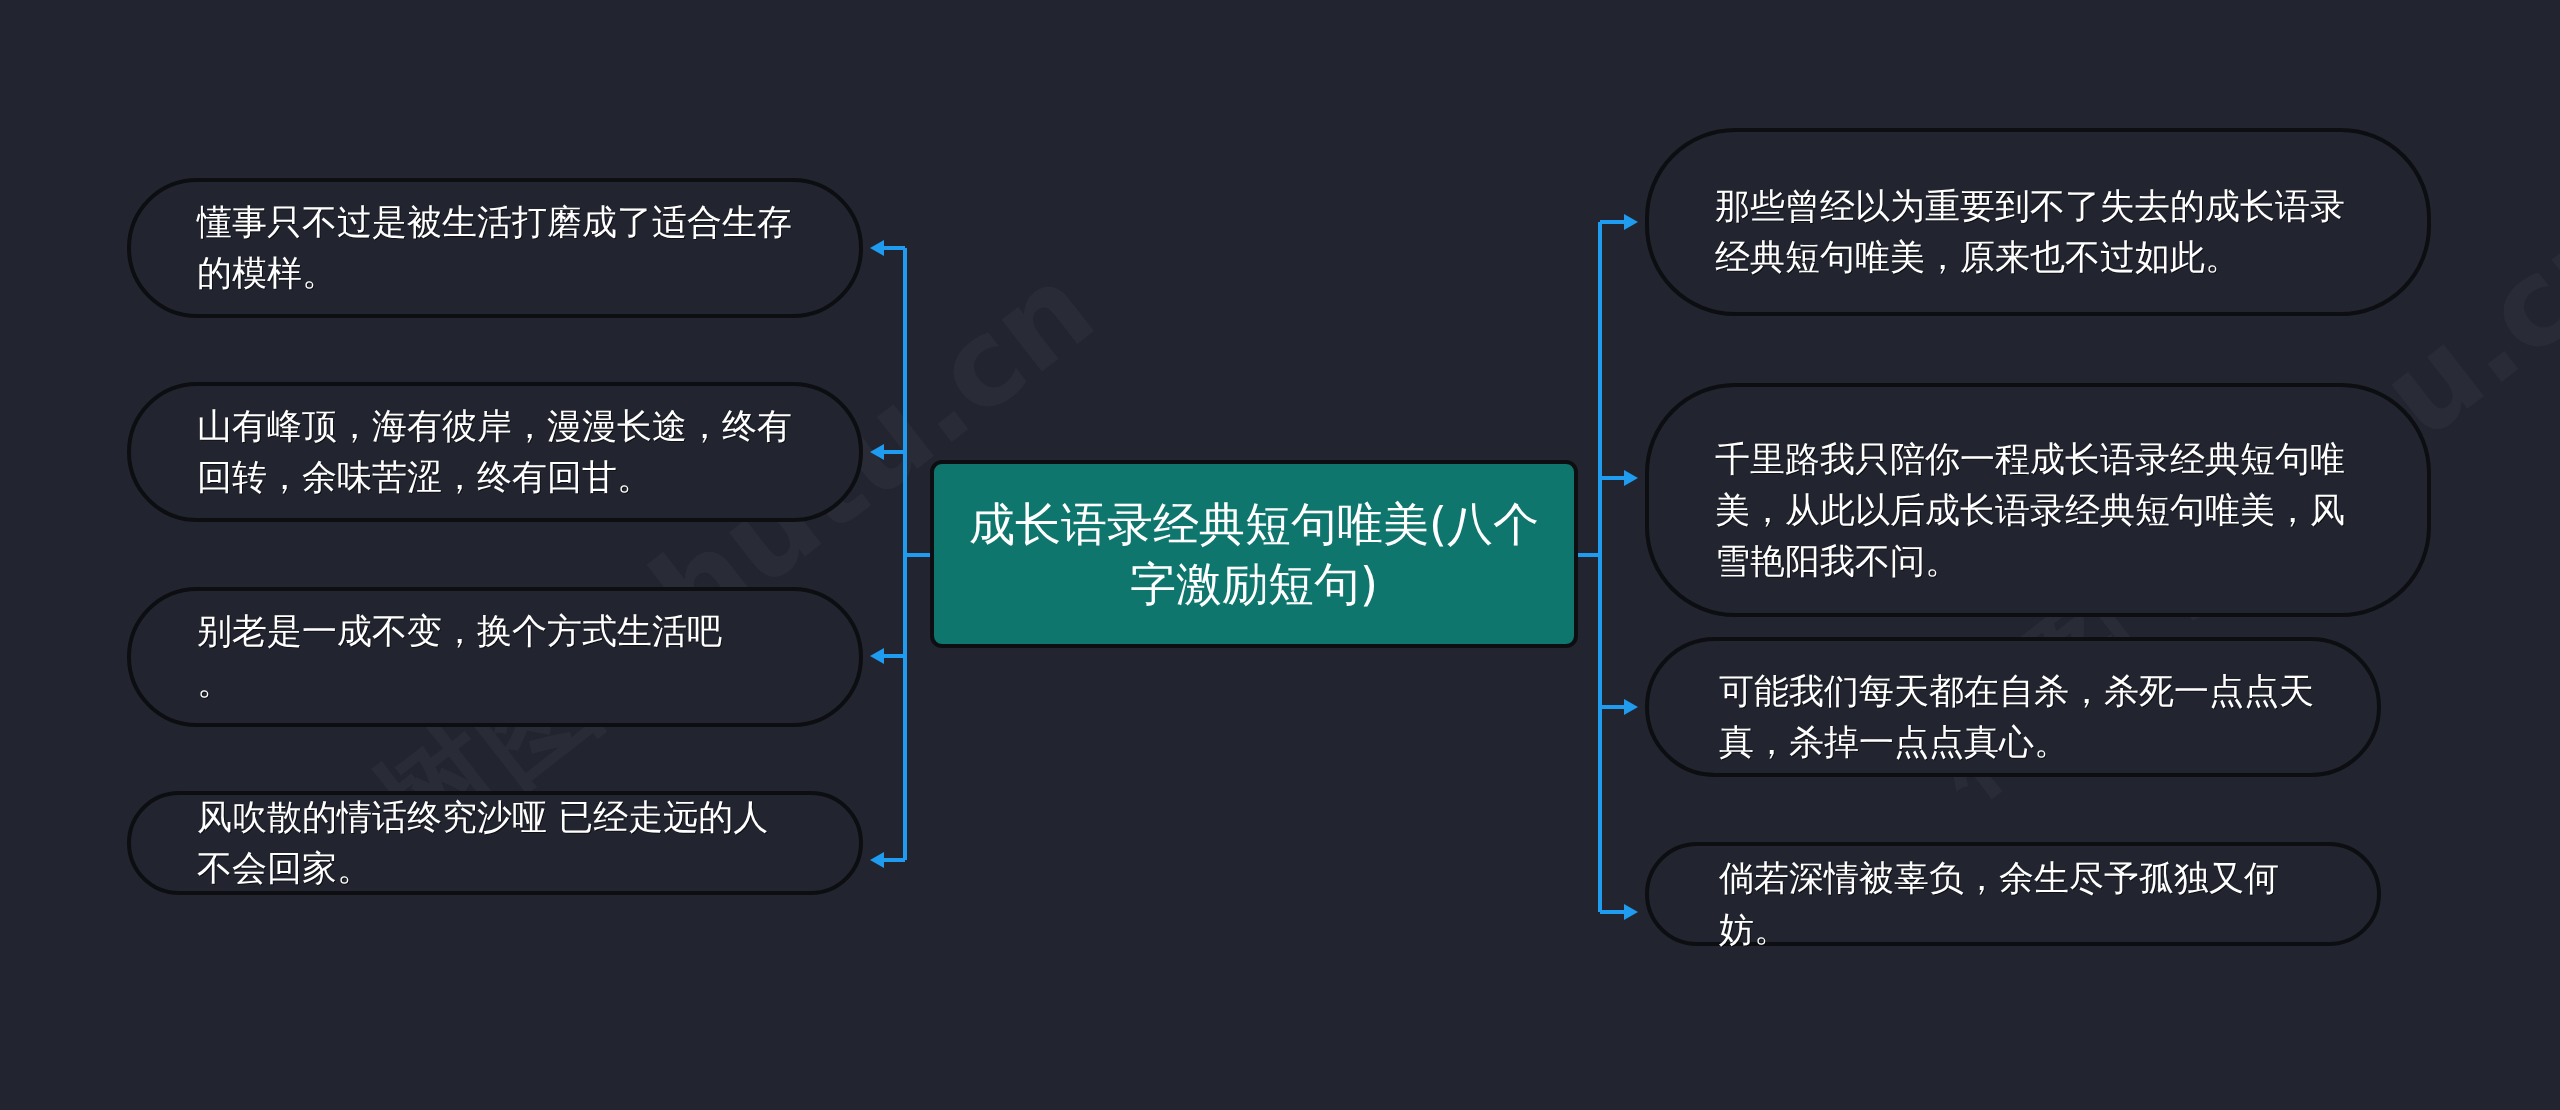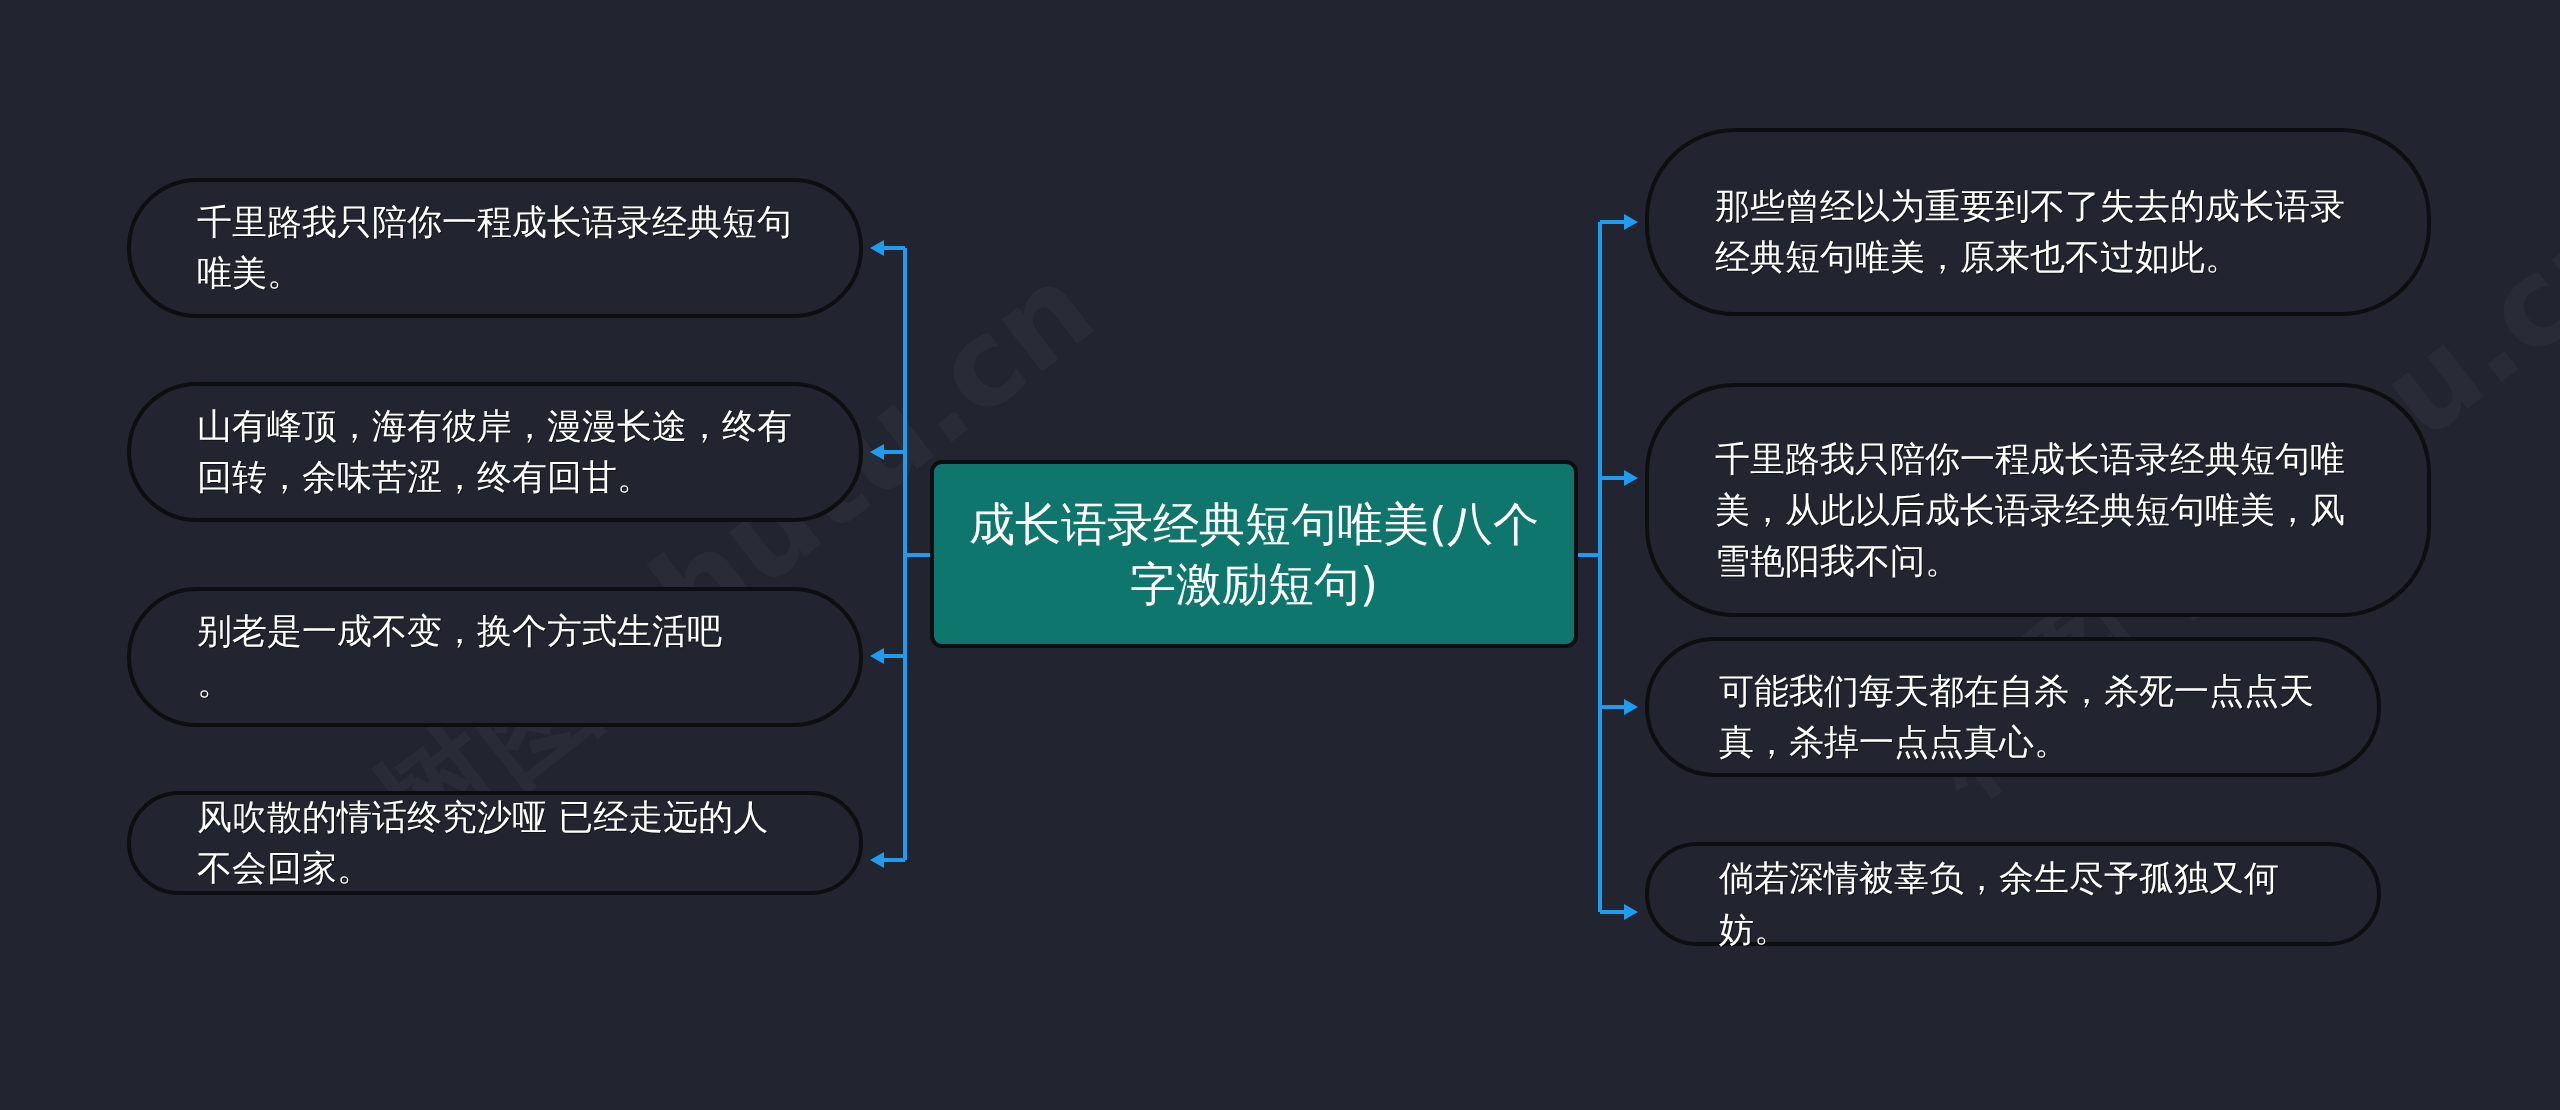--- a/index.html
+++ b/index.html
@@ -92,21 +92,21 @@
       <line x1="1600" y1="912" x2="1628" y2="912" stroke="#1f9bf0" stroke-width="4"></line>
       <polygon points="1638,912 1624,904 1624,920" fill="#1f9bf0"></polygon>
     </g>
   </svg>
 
   <div class="root">
     <span>成长语录经典短句唯美(八个字激励短句)</span>
   </div>
 
   <div class="node left" style="left:127px; top:178px; width:736px; height:140px;">
-    <span class="txt">千里路我只陪你一程成长语录经典短句唯美。</span>
+    <span class="txt">懂事只不过是被生活打磨成了适合生存的模样。</span>
   </div>
   <div class="node left" style="left:127px; top:382px; width:736px; height:140px;">
     <span class="txt">山有峰顶，海有彼岸，漫漫长途，终有回转，余味苦涩，终有回甘。</span>
   </div>
   <div class="node left" style="left:127px; top:587px; width:736px; height:140px;font-family:Liberation Serif, serif;">
     <span class="txt">别老是一成不变，换个方式生活吧
 。</span>
   </div>
   <div class="node left" style="left:127px; top:791px; width:736px; height:104px;">
     <span class="txt">风吹散的情话终究沙哑 已经走远的人不会回家。</span>

